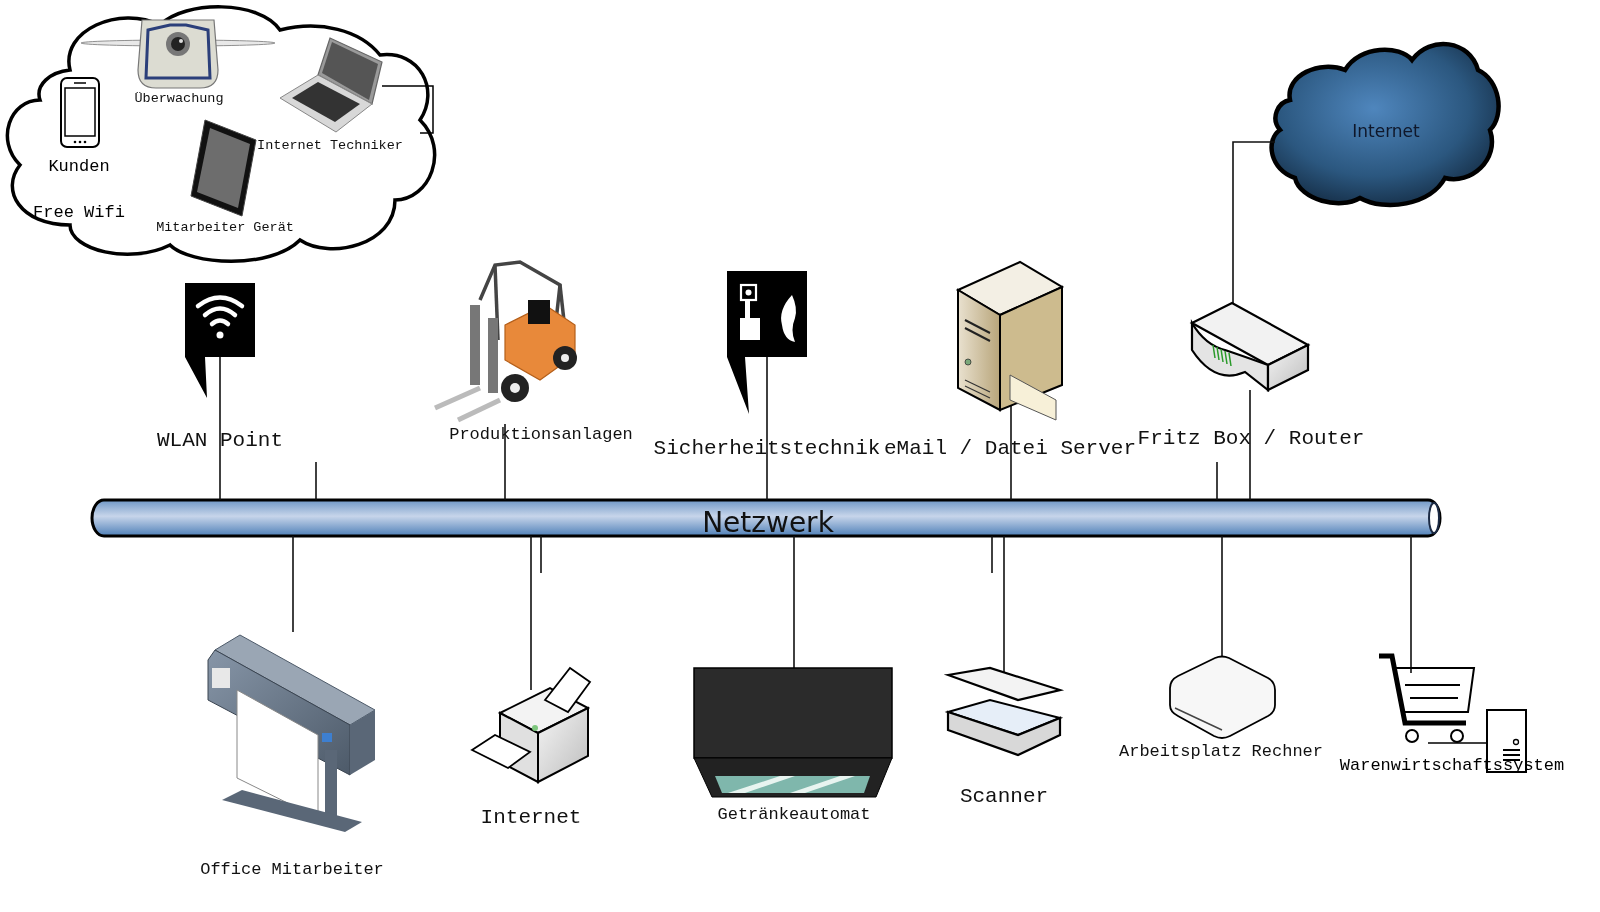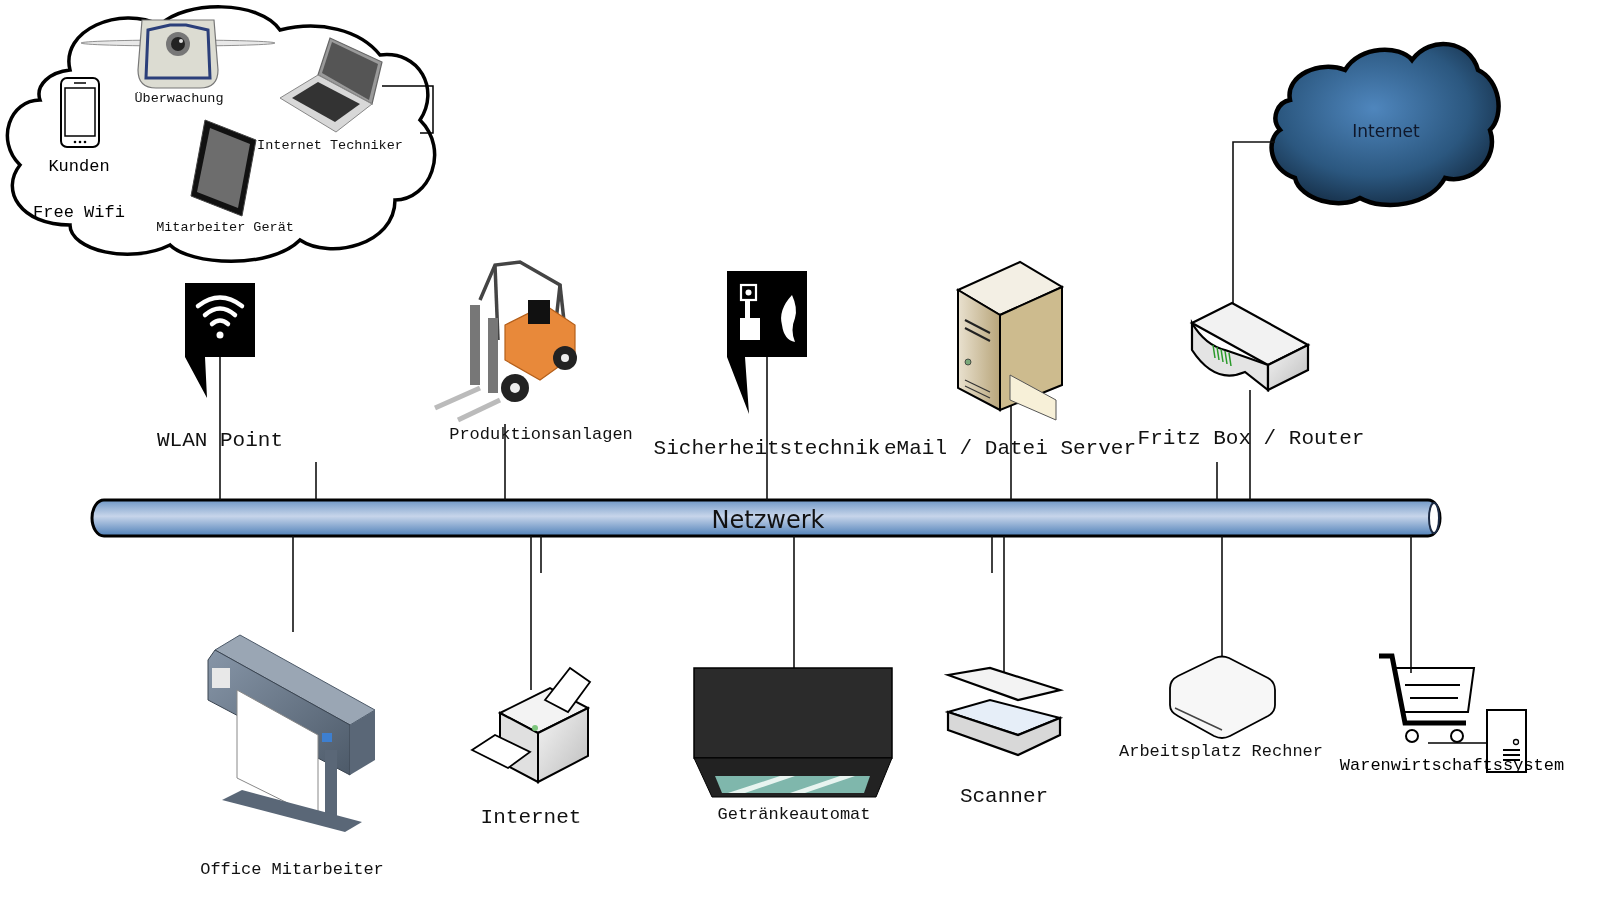--- a/index.html
+++ b/index.html
@@ -5,21 +5,21 @@
   html, body { margin:0; padding:0; background:#ffffff; }
   body { width:1600px; height:912px; position:relative; overflow:hidden;
          font-family:"DejaVu Sans", sans-serif; color:#111; }
   #stage { position:absolute; left:0; top:0; width:1600px; height:912px; }
   .lbl { position:absolute; white-space:nowrap; font-family:Liberation Mono, monospace; color:#111; transform:translateX(-50%); }
   .lbl-lg { font-size:21px;margin-top:20px; }
   .lbl-md { font-size:17px; }
   .lbl-xs { font-size:13.5px; }
   .lbl-brown { color:#000000; }
   .internet-lbl { position:absolute; color:#0f172a; font-size:17px; left:1386px; top:107px; transform:translateX(-50%);margin-top:14px; }
-  .netz-lbl { position:absolute; font-size:24px; left:768px; top:506px; transform:translateX(-50%); color:#111; }
+  .netz-lbl { position:absolute; font-size:28px; left:768px; top:506px; transform:translateX(-50%); color:#111; }
 </style>
 </head>
 <body>
 
 <div id="stage">
 <svg width="1600" height="912" viewBox="0 0 1600 912" xmlns="http://www.w3.org/2000/svg">
   <defs>
     <linearGradient id="pipeGrad" x1="0" y1="0" x2="0" y2="1">
       <stop offset="0" stop-color="#6f97c6"></stop>
       <stop offset="0.45" stop-color="#c7d5ea"></stop>

